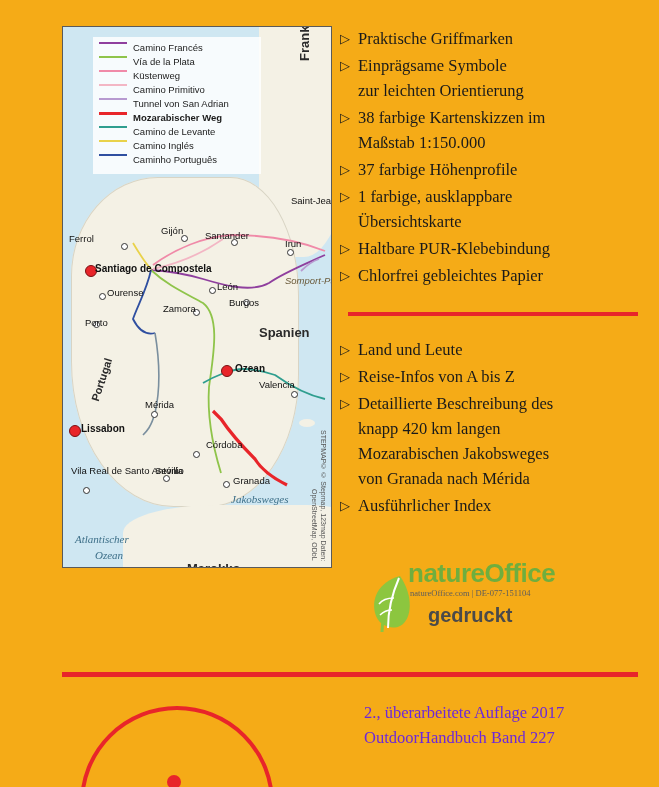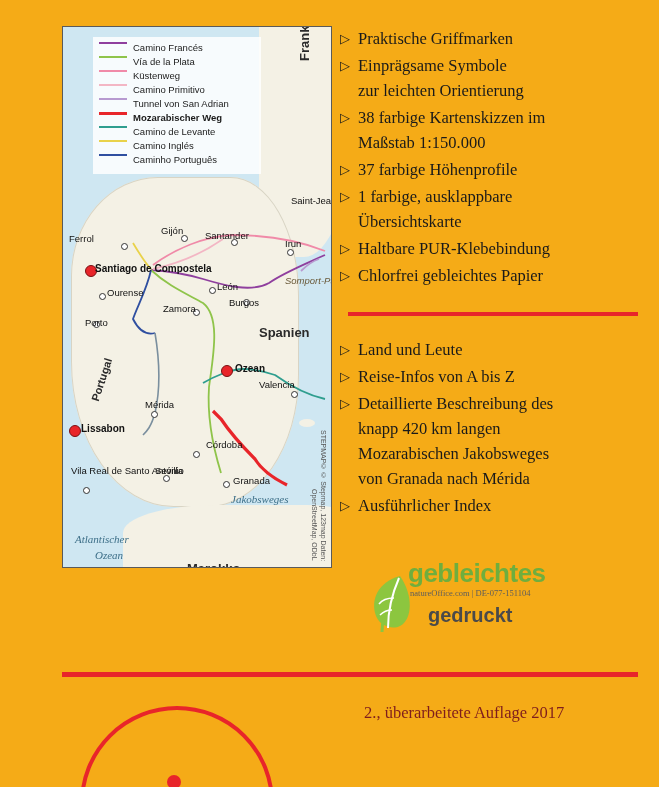--- a/index.html
+++ b/index.html
@@ -235,21 +235,21 @@
   }
 
   
   #imprint {
     position: absolute;
     left: 364px;
     top: 700px;
     width: 290px;
     font-size: 16.5px;
     line-height: 25px;
-    color: #7f1d1d;
+    color: #6d28d9;
   }
 
   #outdoor-badge {
     position: absolute;
     left: 80px;
     top: 706px;
     width: 186px;
     height: 186px;
     border-radius: 50%;
     background: #f5ab17;
@@ -459,29 +459,30 @@
 </div>
 
 <div id="klima">
   <svg id="leaf" width="46" height="62" viewBox="0 0 46 62">
     <path d="M30,4 C8,10 0,28 6,44 C10,54 22,58 30,54 C42,48 44,24 30,4 Z" fill="#8cc63f"></path>
     <path d="M29,6 C22,22 18,38 18,56" fill="none" stroke="#ffffff" stroke-width="2"></path>
     <path d="M24,26 C18,26 12,28 9,32" fill="none" stroke="#ffffff" stroke-width="1.5"></path>
     <path d="M22,38 C17,38 13,40 10,43" fill="none" stroke="#ffffff" stroke-width="1.5"></path>
     <path d="M14,46 C12,52 12,58 12,60" fill="none" stroke="#8cc63f" stroke-width="3"></path>
   </svg>
-  <div id="klima-word">gebleichtes</div>
+  <div id="klima-word">natureOffice</div>
   <div id="klima-sub">natureOffice.com | DE-077-151104</div>
   <div id="klima-printed">gedruckt</div>
 </div>
 
 <div class="red-rule" id="rule-2"></div>
 
 <div id="imprint">
   <div>2., überarbeitete Auflage 2017</div>
+  <div>OutdoorHandbuch Band 227</div>
 </div>
 
 <div id="outdoor-badge">
   <svg id="outdoor-figure" width="74" height="70" viewBox="0 0 74 70">
     <circle cx="34" cy="10" r="7" fill="#e8252a"></circle>
     <path d="M34,18 L34,44 M34,24 L50,32 M34,24 L20,34 M34,44 L24,66 M34,44 L46,66" stroke="#e8252a" stroke-width="5" fill="none" stroke-linecap="round"></path>
     <path d="M54,16 L54,60" stroke="#e8252a" stroke-width="3"></path>
   </svg>
 </div>
 

